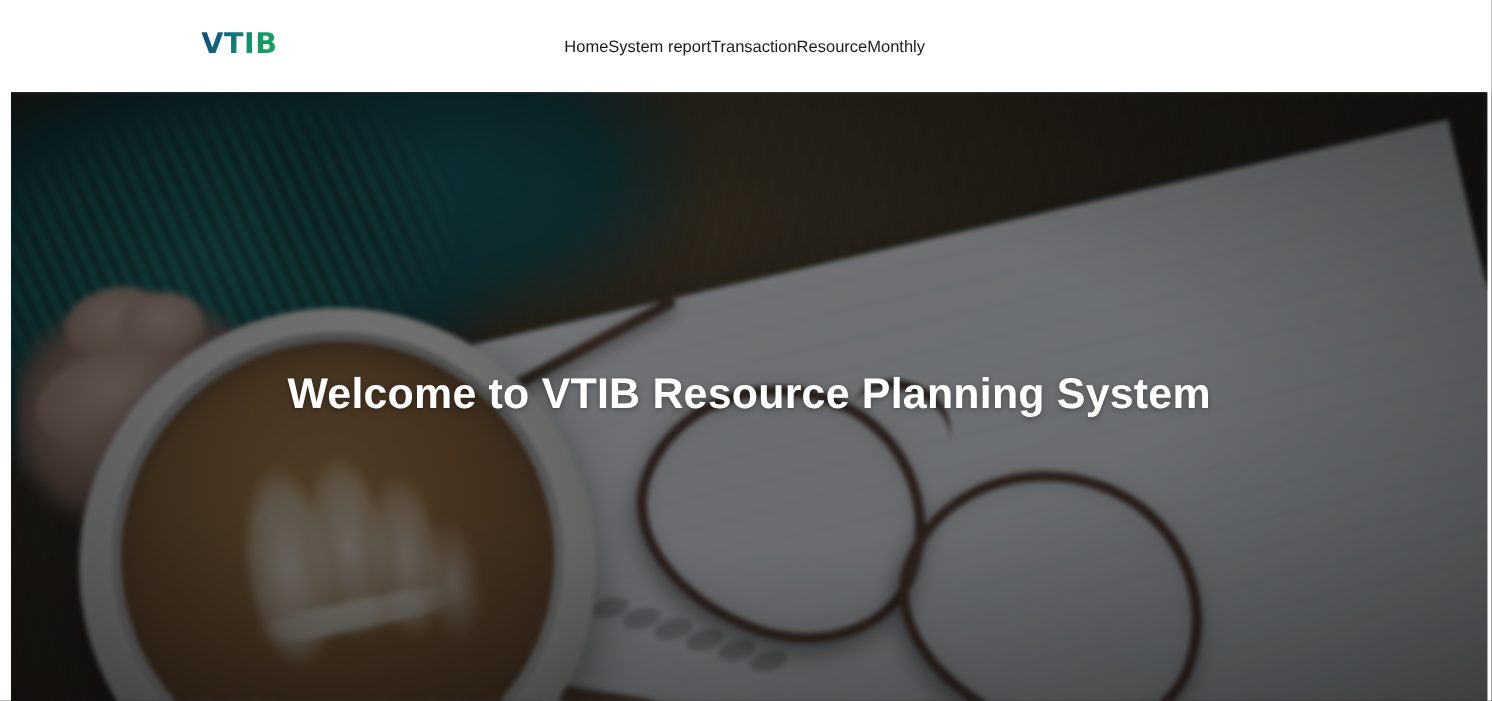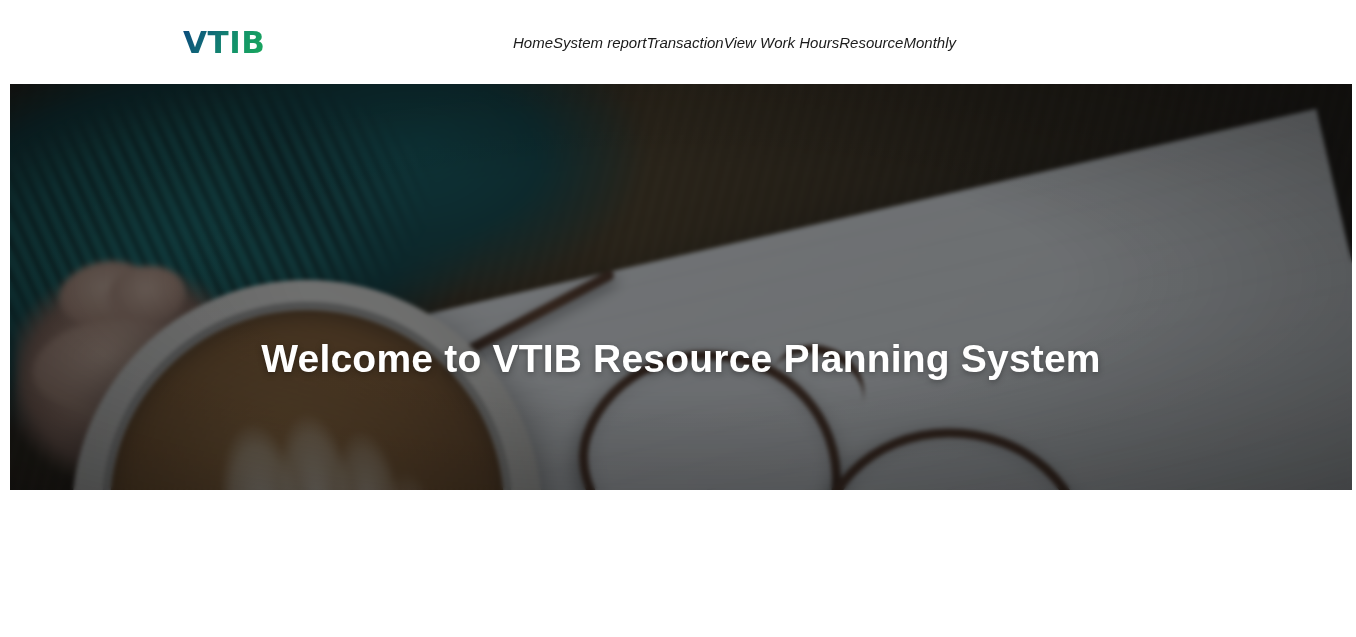--- a/index.html
+++ b/index.html
@@ -22,40 +22,39 @@
     background: #ffffff;
     display: flex;
     align-items: center;
     box-sizing: border-box;
   }
   .brand {
     position: absolute;
     left: 183px;
     top: 27px;
     font-family: "DejaVu Sans", sans-serif;
-    font-size: 31px;
+    font-size: 26px;
     font-weight: bold;
     letter-spacing: 0.5px;
     line-height: 1;
     background: linear-gradient(118deg, #0b4a7a 0%, #116b78 32%, #13936a 62%, #19a75b 100%);
     -webkit-background-clip: text;
     background-clip: text;
     color: transparent;
     -webkit-text-fill-color: transparent;
     user-select: none;
     text-align: right;
   }
   .nav-links {
     position: absolute;
     left: 500px;
     top: 0;
     height: 84px;
     display: flex;
     align-items: center;
-    font-style: italic;
   }
   .nav-link {
     display: block;
     color: #1b1b1b;
     font-size: 15px;
     line-height: 1;
     text-decoration: none;
     white-space: nowrap;
     padding: 8px 0;
     cursor: pointer;
@@ -67,21 +66,21 @@
   .ni-1 { margin-left: 36px; }
   .ni-2 { margin-left: 41px; justify-content: flex-end; }
   .ni-3 { margin-left: 39px; }
   .ni-4 { margin-left: 30px; justify-content: center; }
   .ni-5 { margin-left: 37px; }
 
   
   .hero {
     position: relative;
     margin: 0 4px 0 10px;
-    height: 406px;
+    height: 554px;
     overflow: hidden;
     background: #17181a;
   }
   .hero-photo {
     position: absolute;
     inset: 0;
     overflow: hidden;
   }
   
   .wood {
@@ -333,23 +332,20 @@
   <nav class="nav-links">
     <div class="nav-item ni-0">
       <a class="nav-link" href="#">Home</a>
     </div>
     <div class="nav-item ni-1">
       <a class="nav-link" href="#">System report</a>
     </div>
     <div class="nav-item ni-2">
       <a class="nav-link" href="#">Transaction</a>
     </div>
-    <div class="nav-item ni-3">
-      <a class="nav-link" href="#">View Work Hours</a>
-    </div>
     <div class="nav-item ni-4">
       <a class="nav-link" href="#">Resource</a>
     </div>
     <div class="nav-item ni-5">
       <a class="nav-link" href="#">Monthly</a>
     </div>
   </nav>
 </div>
 
 <section class="hero">

